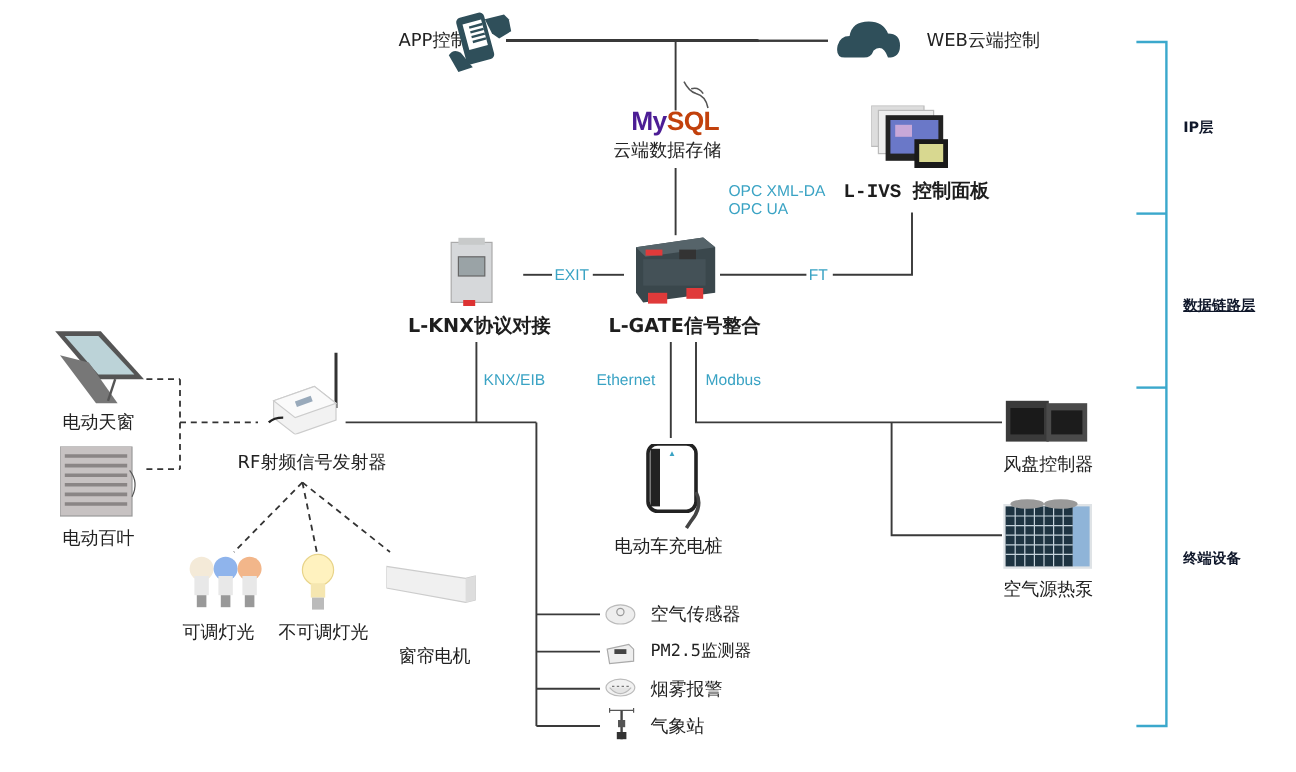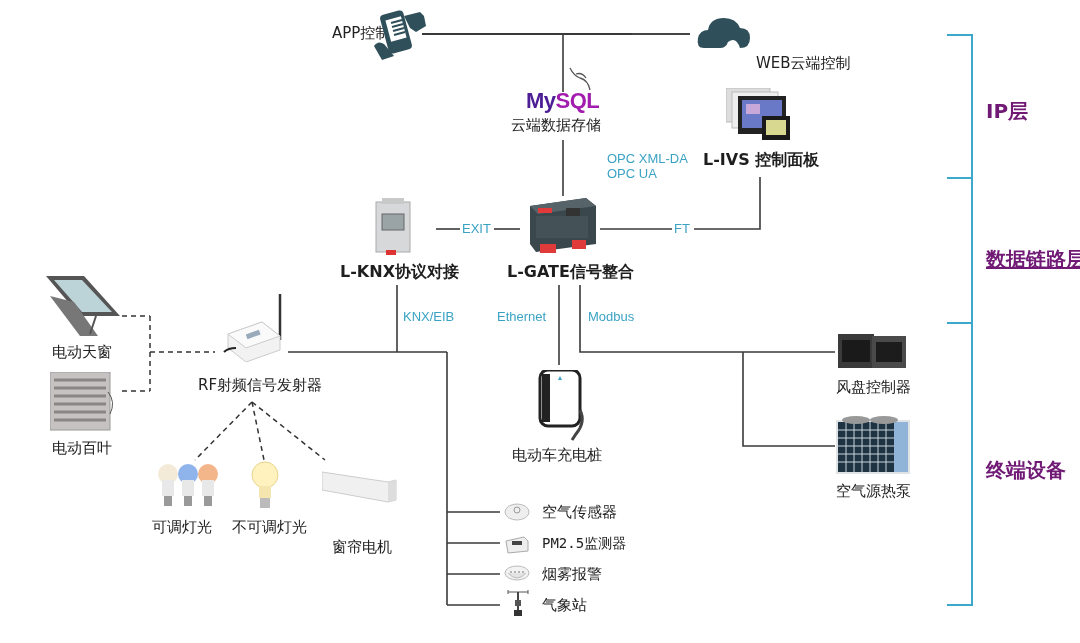--- a/index.html
+++ b/index.html
@@ -2,21 +2,21 @@
 <html><head>
   <meta charset="utf-8">
   <style>
     * { box-sizing: border-box; margin: 0; padding: 0; }
     html, body { width: 1080px; height: 643px; background: #ffffff; overflow: hidden; }
     body { position: relative; font-family: "DejaVu Sans", sans-serif; color: #222; }
     #canvas { position: absolute; left: 0; top: 0; width: 1080px; height: 643px; }
     .lbl { position: absolute; white-space: nowrap; font-size: 15px; color: #222; line-height: 1; }
     .lbl.bold { font-weight: bold; font-size: 16px; color: #1e1e1e; }
     .proto { position: absolute; white-space: nowrap; font-size: 13px; color: #3aa3c4; line-height: 1.15; font-family: "Liberation Sans", sans-serif; }
-    .layer { position: absolute; white-space: nowrap; font-size: 20px; font-weight: bold; color: #701a75; }
+    .layer { position: absolute; white-space: nowrap; font-size: 12px; font-weight: bold; color: #0f172a; }
     .icon { position: absolute; }
   </style>
 </head>
 <body>
 
 <svg id="canvas" width="1080" height="643" viewBox="0 0 1080 643">
   <g stroke="#3a3a3a" stroke-width="1.6" fill="none">
 
     <line x1="422" y1="34" x2="632" y2="34"></line>
     <line x1="632" y1="34" x2="632" y2="34"></line>
@@ -96,49 +96,49 @@
     </g>
     <path d="M2 40 Q6 34 12 38 L22 50 L10 54 Z" fill="#2f4f5a"></path>
   </svg>
 </div>
 
 <div class="icon" style="left:696px;top:14px;">
   <svg width="54" height="36" viewBox="0 0 54 36">
     <path d="M8 34 Q0 34 2 24 Q4 16 12 16 Q14 4 28 4 Q40 4 44 14 Q54 14 54 24 Q54 34 44 34 Q40 22 32 28 Q30 34 24 34 Z" fill="#2f4f5a"></path>
   </svg>
 </div>
-<div class="lbl" style="left:756px;top:26px;margin-top:30px;">WEB云端控制</div>
+<div class="lbl" style="left:772px;top:26px;">WEB云端控制</div>
 
 <div class="icon" style="left:566px;top:66px;">
   <svg width="28" height="28" viewBox="0 0 28 28">
     <path d="M4 2 Q8 10 14 12 Q22 14 24 24 M10 8 Q16 6 20 12" stroke="#555" stroke-width="1.3" fill="none"></path>
   </svg>
 </div>
 <div style="position:absolute;left:526px;top:88px;font-family:'Liberation Sans',sans-serif;font-weight:bold;font-size:22px;letter-spacing:-0.5px;">
-  <span style="color:#4c1d95;">My</span><span style="color:#a21caf;">SQL</span>
+  <span style="color:#4c1d95;">My</span><span style="color:#c2410c;">SQL</span>
 </div>
 <div class="lbl" style="left:511px;top:118px;">云端数据存储</div>
 
 <div class="proto" style="left:568px;top:152px;margin-left:39px;">
   <div>OPC XML-DA</div>
   <div>OPC UA</div>
 </div>
 
 <div class="icon" style="left:726px;top:88px;">
   <svg width="66" height="56" viewBox="0 0 66 56">
     <rect x="0" y="0" width="44" height="34" fill="#ddd" stroke="#bbb"></rect>
     <rect x="6" y="4" width="46" height="36" fill="#eee" stroke="#bbb"></rect>
     <rect x="12" y="8" width="48" height="38" fill="#222"></rect>
     <rect x="16" y="12" width="40" height="28" fill="#6a78c8"></rect>
     <rect x="20" y="16" width="14" height="10" fill="#c8a8d8"></rect>
     <rect x="36" y="28" width="28" height="24" fill="#1a1a1a"></rect>
     <rect x="40" y="32" width="20" height="15" fill="#d8d890"></rect>
   </svg>
 </div>
-<div class="lbl bold" style="left:703px;top:152px;">L-IVS 控制面板</div>
+<div class="lbl bold" style="left:703px;top:152px;font-family:Liberation Mono, monospace;">L-IVS 控制面板</div>
 
 <div class="icon" style="left:372px;top:198px;">
   <svg width="40" height="58" viewBox="0 0 40 58">
     <rect x="4" y="4" width="34" height="50" fill="#d6d8da" stroke="#aaa"></rect>
     <rect x="10" y="0" width="22" height="6" fill="#c8caca"></rect>
     <rect x="10" y="16" width="22" height="16" fill="#9aa3a6" stroke="#666"></rect>
     <rect x="14" y="52" width="10" height="5" fill="#d33"></rect>
   </svg>
 </div>
 <div class="lbl bold" style="left:340px;top:264px;">L-KNX协议对接</div>

